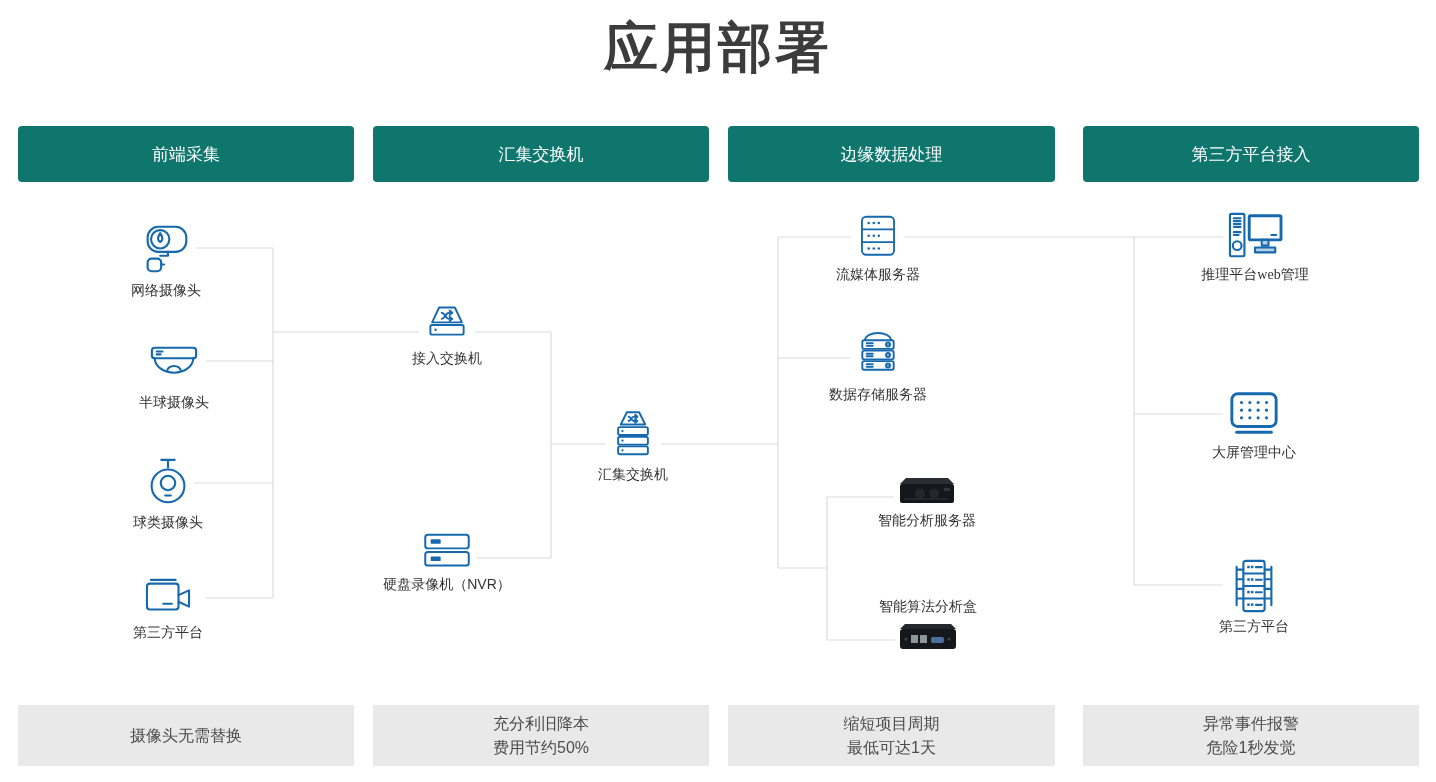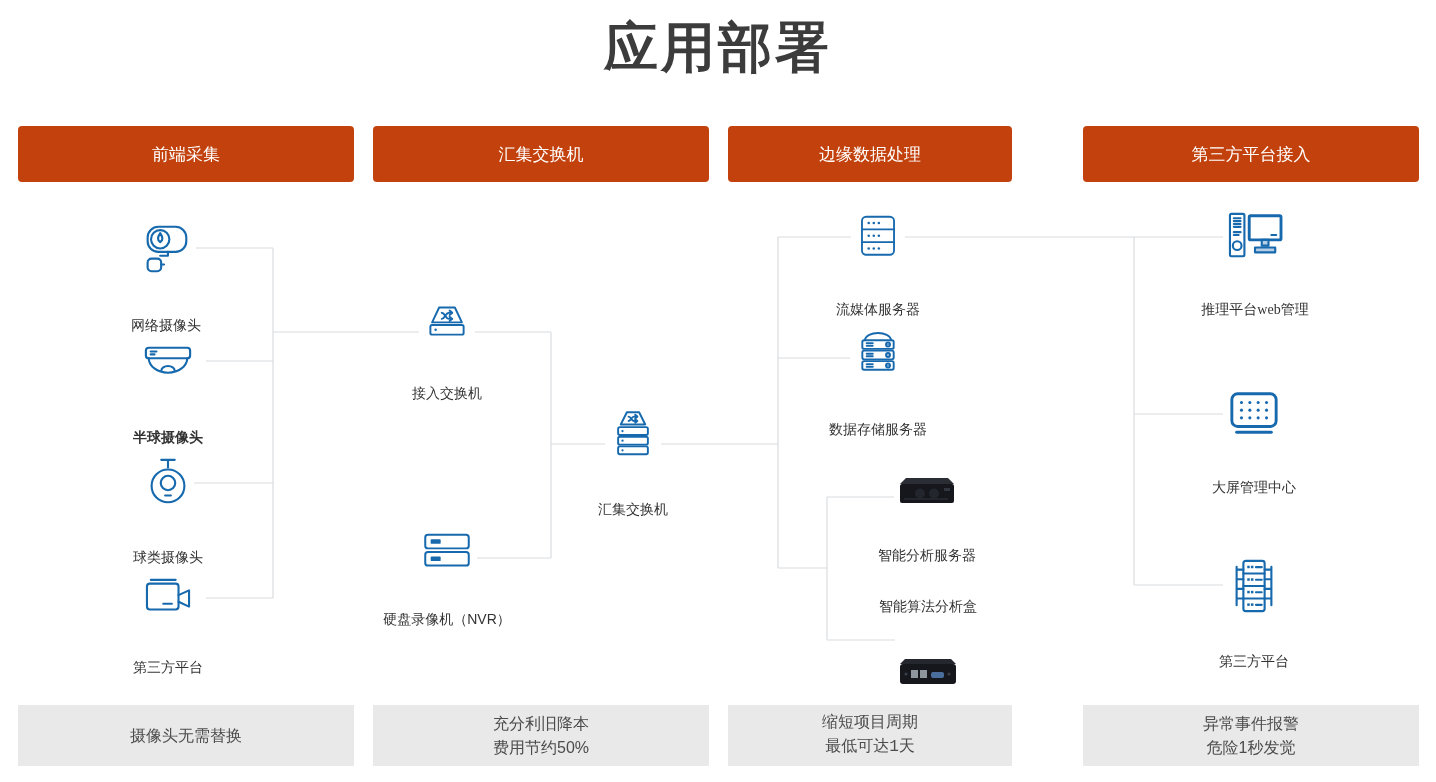--- a/index.html
+++ b/index.html
@@ -1,27 +1,27 @@
 <!DOCTYPE html>
 <html><head>
 <meta charset="utf-8">
 <style>
   html,body{margin:0;padding:0;background:#ffffff;font-family:"Liberation Sans",sans-serif;}
   .canvas{position:relative;width:1436px;height:782px;background:#ffffff;overflow:hidden;}
   .page-title{position:absolute;left:0;top:12px;width:100%;text-align:center;
     font-size:54px;font-weight:bold;color:#3c3c3c;letter-spacing:3px;}
-  .col-header{position:absolute;top:126px;height:56px;border-radius:4px;background:#c2410c;
+  .col-header{position:absolute;top:126px;height:56px;border-radius:4px;background:#0f766e;
     color:#ffffff;font-size:17px;display:flex;align-items:center;justify-content:center;}
   .col-footer{position:absolute;top:705px;height:61px;background:#e9e9e9;color:#4c4c4c;
     font-size:16px;line-height:1.45;display:flex;flex-direction:column;align-items:center;justify-content:center;text-align:center;}
   .c1{left:18px;width:336px;}
   .c2{left:373px;width:336px;}
-  .c3{left:728px;width:284px;font-family:Liberation Mono, monospace;}
+  .c3{left:728px;width:327px;}
   .c4{left:1083px;width:336px;}
-  .node{position:absolute;width:140px;display:flex;flex-direction:column;align-items:center;gap:35px;}
+  .node{position:absolute;width:140px;display:flex;flex-direction:column;align-items:center;}
   .node .label{margin-top:4px;font-size:14px;color:#333333;white-space:nowrap;}
   .node svg.blue{stroke:#1769ae;fill:none;stroke-width:2.2;stroke-linecap:round;stroke-linejoin:round;}
   .node svg .fillb{fill:#1769ae;stroke:none;}
   .node svg .thick{stroke-width:3;}
   .connectors{position:absolute;left:0;top:0;width:1436px;height:782px;pointer-events:none;}
   .connectors path{stroke:#d9dce0;stroke-width:1.2;fill:none;}
 </style>
 </head>
 <body>
 
@@ -65,21 +65,21 @@
       <rect x="13" y="7" width="40" height="26" rx="11"></rect>
       <circle cx="26" cy="20" r="9.5"></circle>
       <path d="M26 13.5 q4.5 6.5 0 9.5 q-4.5 -3 0 -9.5 z"></path>
       <path d="M34 33 v4 h-8"></path>
       <rect x="13" y="40" width="14" height="13" rx="4"></rect>
       <path d="M27 46 h3"></path>
     </svg>
     <div class="label">网络摄像头</div>
   </div>
 
-  <div class="node" style="left:98px;top:340px;font-weight:bold;">
+  <div class="node" style="left:104px;top:340px;">
     <svg class="blue" width="62" height="50" viewBox="0 0 64 52">
       <rect x="9" y="8" width="46" height="11" rx="3"></rect>
       <path d="M14 12 h6 M14 15 h4"></path>
       <path d="M12 19 a20 15 0 0 0 40 0"></path>
       <path d="M25 32 a7 5 0 0 1 14 0"></path>
     </svg>
     <div class="label">半球摄像头</div>
   </div>
 
   <div class="node" style="left:98px;top:456px;">

